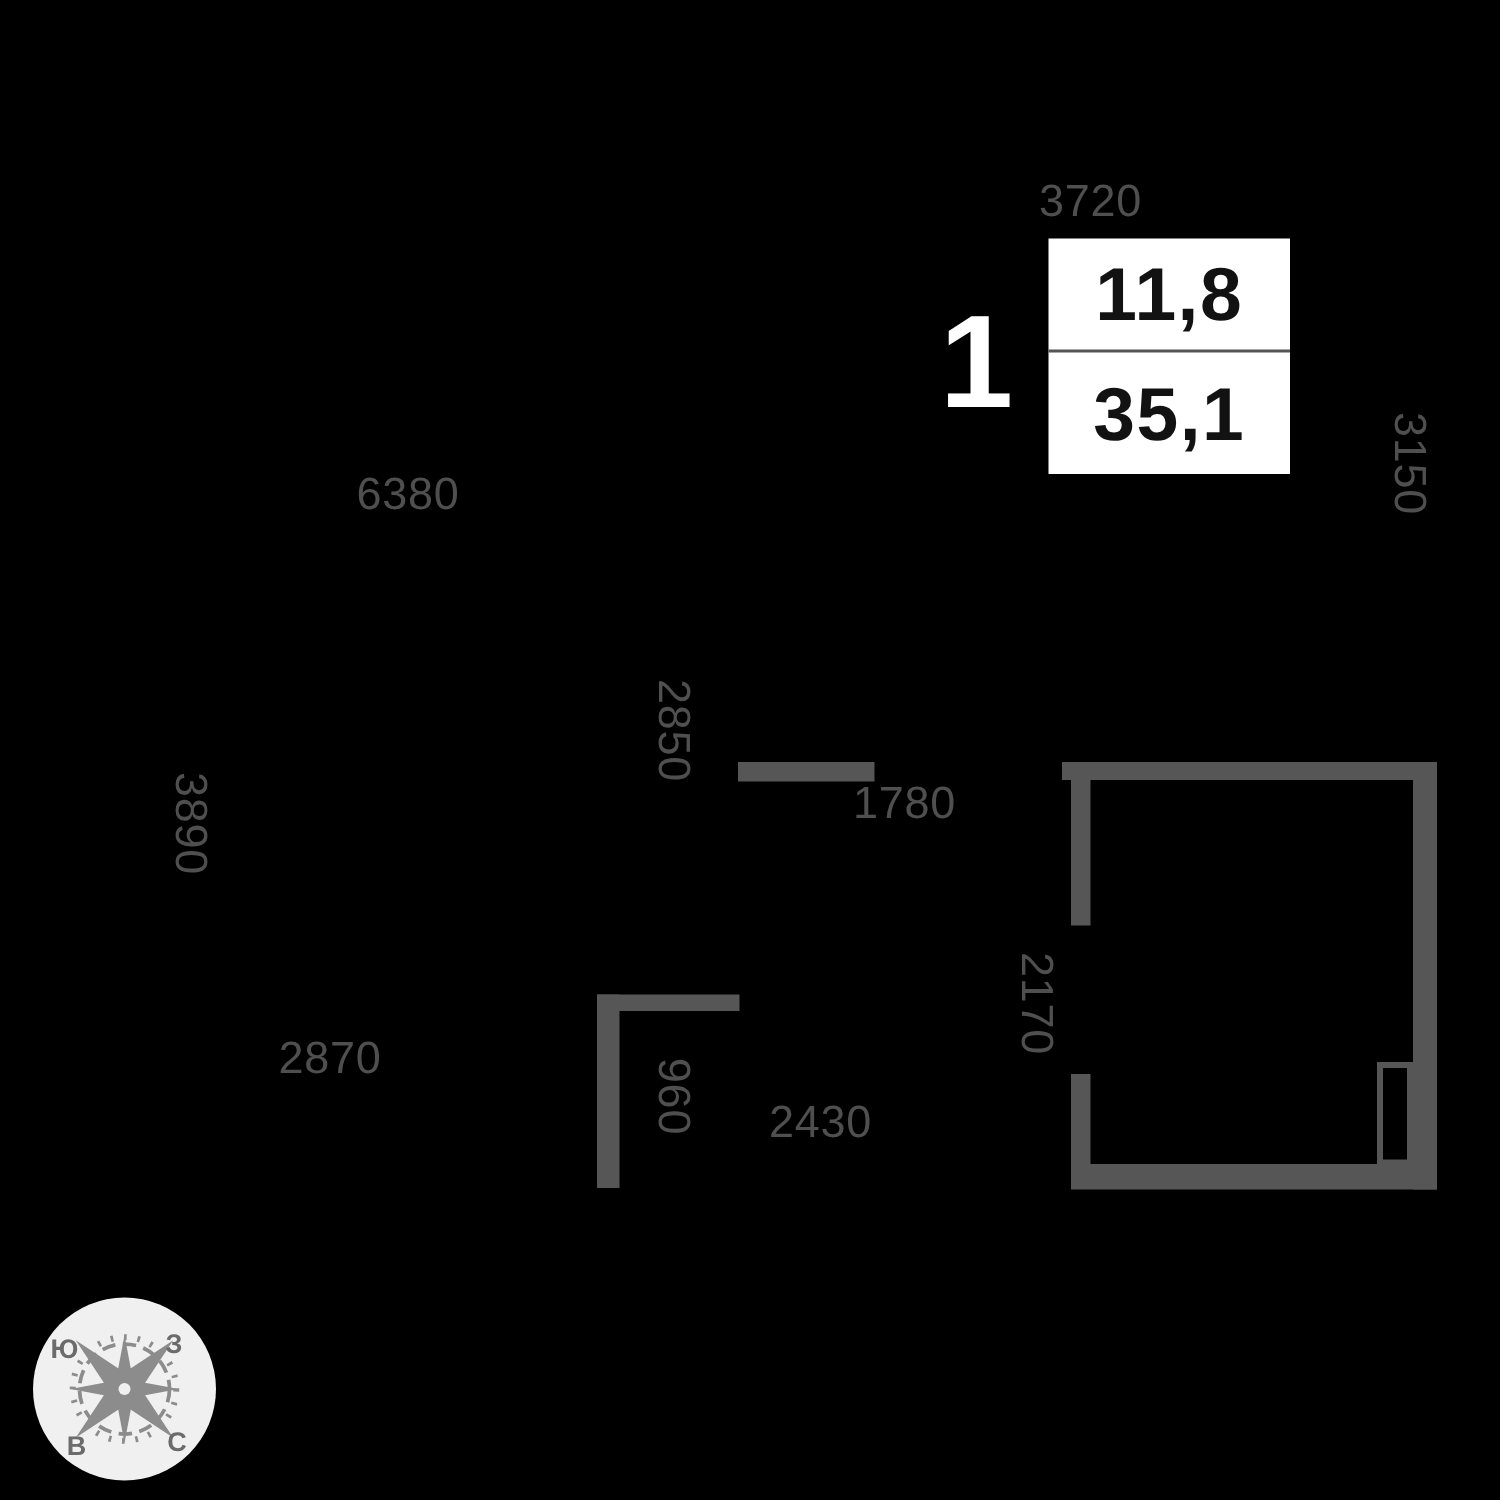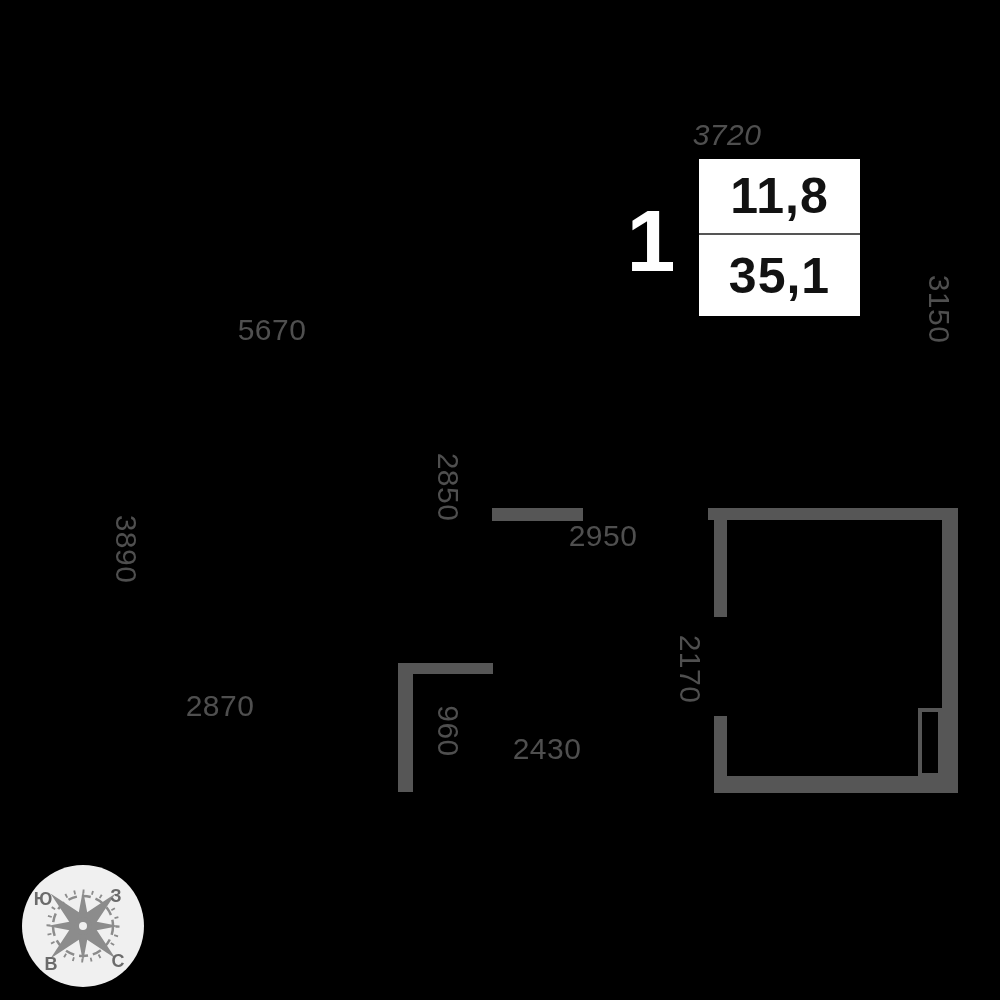--- a/index.html
+++ b/index.html
@@ -82,25 +82,25 @@
       <div class="wall" style="left: 714px; top: 716px; width: 13px; height: 62px;"></div>
       <div class="wall" style="left: 942px; top: 508px; width: 16px; height: 285px;"></div>
       <div class="wall" style="left: 714px; top: 776px; width: 244px; height: 17px;"></div>
       <div class="wall" style="left: 398px; top: 663px; width: 95px; height: 11px;"></div>
       <div class="wall" style="left: 398px; top: 663px; width: 15px; height: 129px;"></div>
     </div>
 
   <div id="shaft" class="shaft" style="left: 918px; top: 708px; width: 24px; height: 69px;"></div>
 
   <div id="dims">
-      <div class="dim" style="left: 727px; top: 135px; font-style: italic;">3720</div>
+      <div class="dim" style="left: 727px; top: 135px;">3720</div>
       <div class="dim v" style="left: 939px; top: 309px;">3150</div>
-      <div class="dim" style="left: 272px; top: 330px;">5670</div>
+      <div class="dim" style="left: 272px; top: 330px;">6380</div>
       <div class="dim v" style="left: 448px; top: 487px;">2850</div>
-      <div class="dim" style="left: 603px; top: 536px;">2950</div>
+      <div class="dim" style="left: 603px; top: 536px;">1780</div>
       <div class="dim v" style="left: 126px; top: 549px;">3890</div>
       <div class="dim v" style="left: 690px; top: 669px;">2170</div>
       <div class="dim" style="left: 220px; top: 706px; text-align: right;">2870</div>
       <div class="dim v" style="left: 448px; top: 731px;">960</div>
       <div class="dim" style="left: 547px; top: 749px;">2430</div>
     </div>
 
   <div class="unit-num">1</div>
 
   <div class="info-box">

